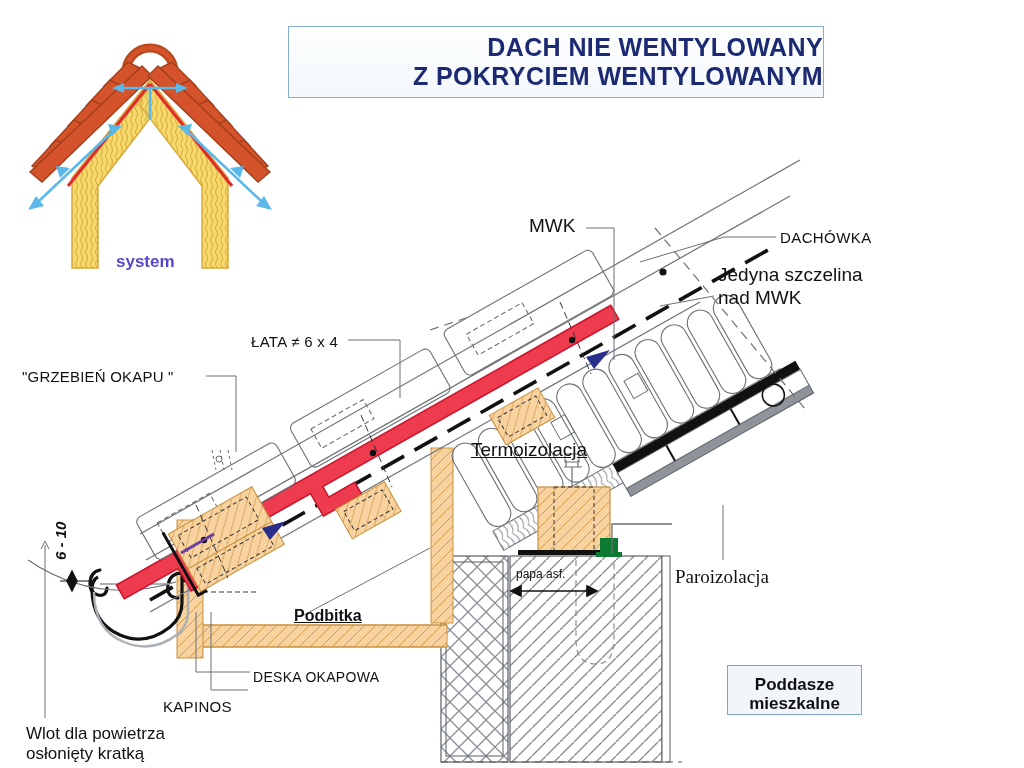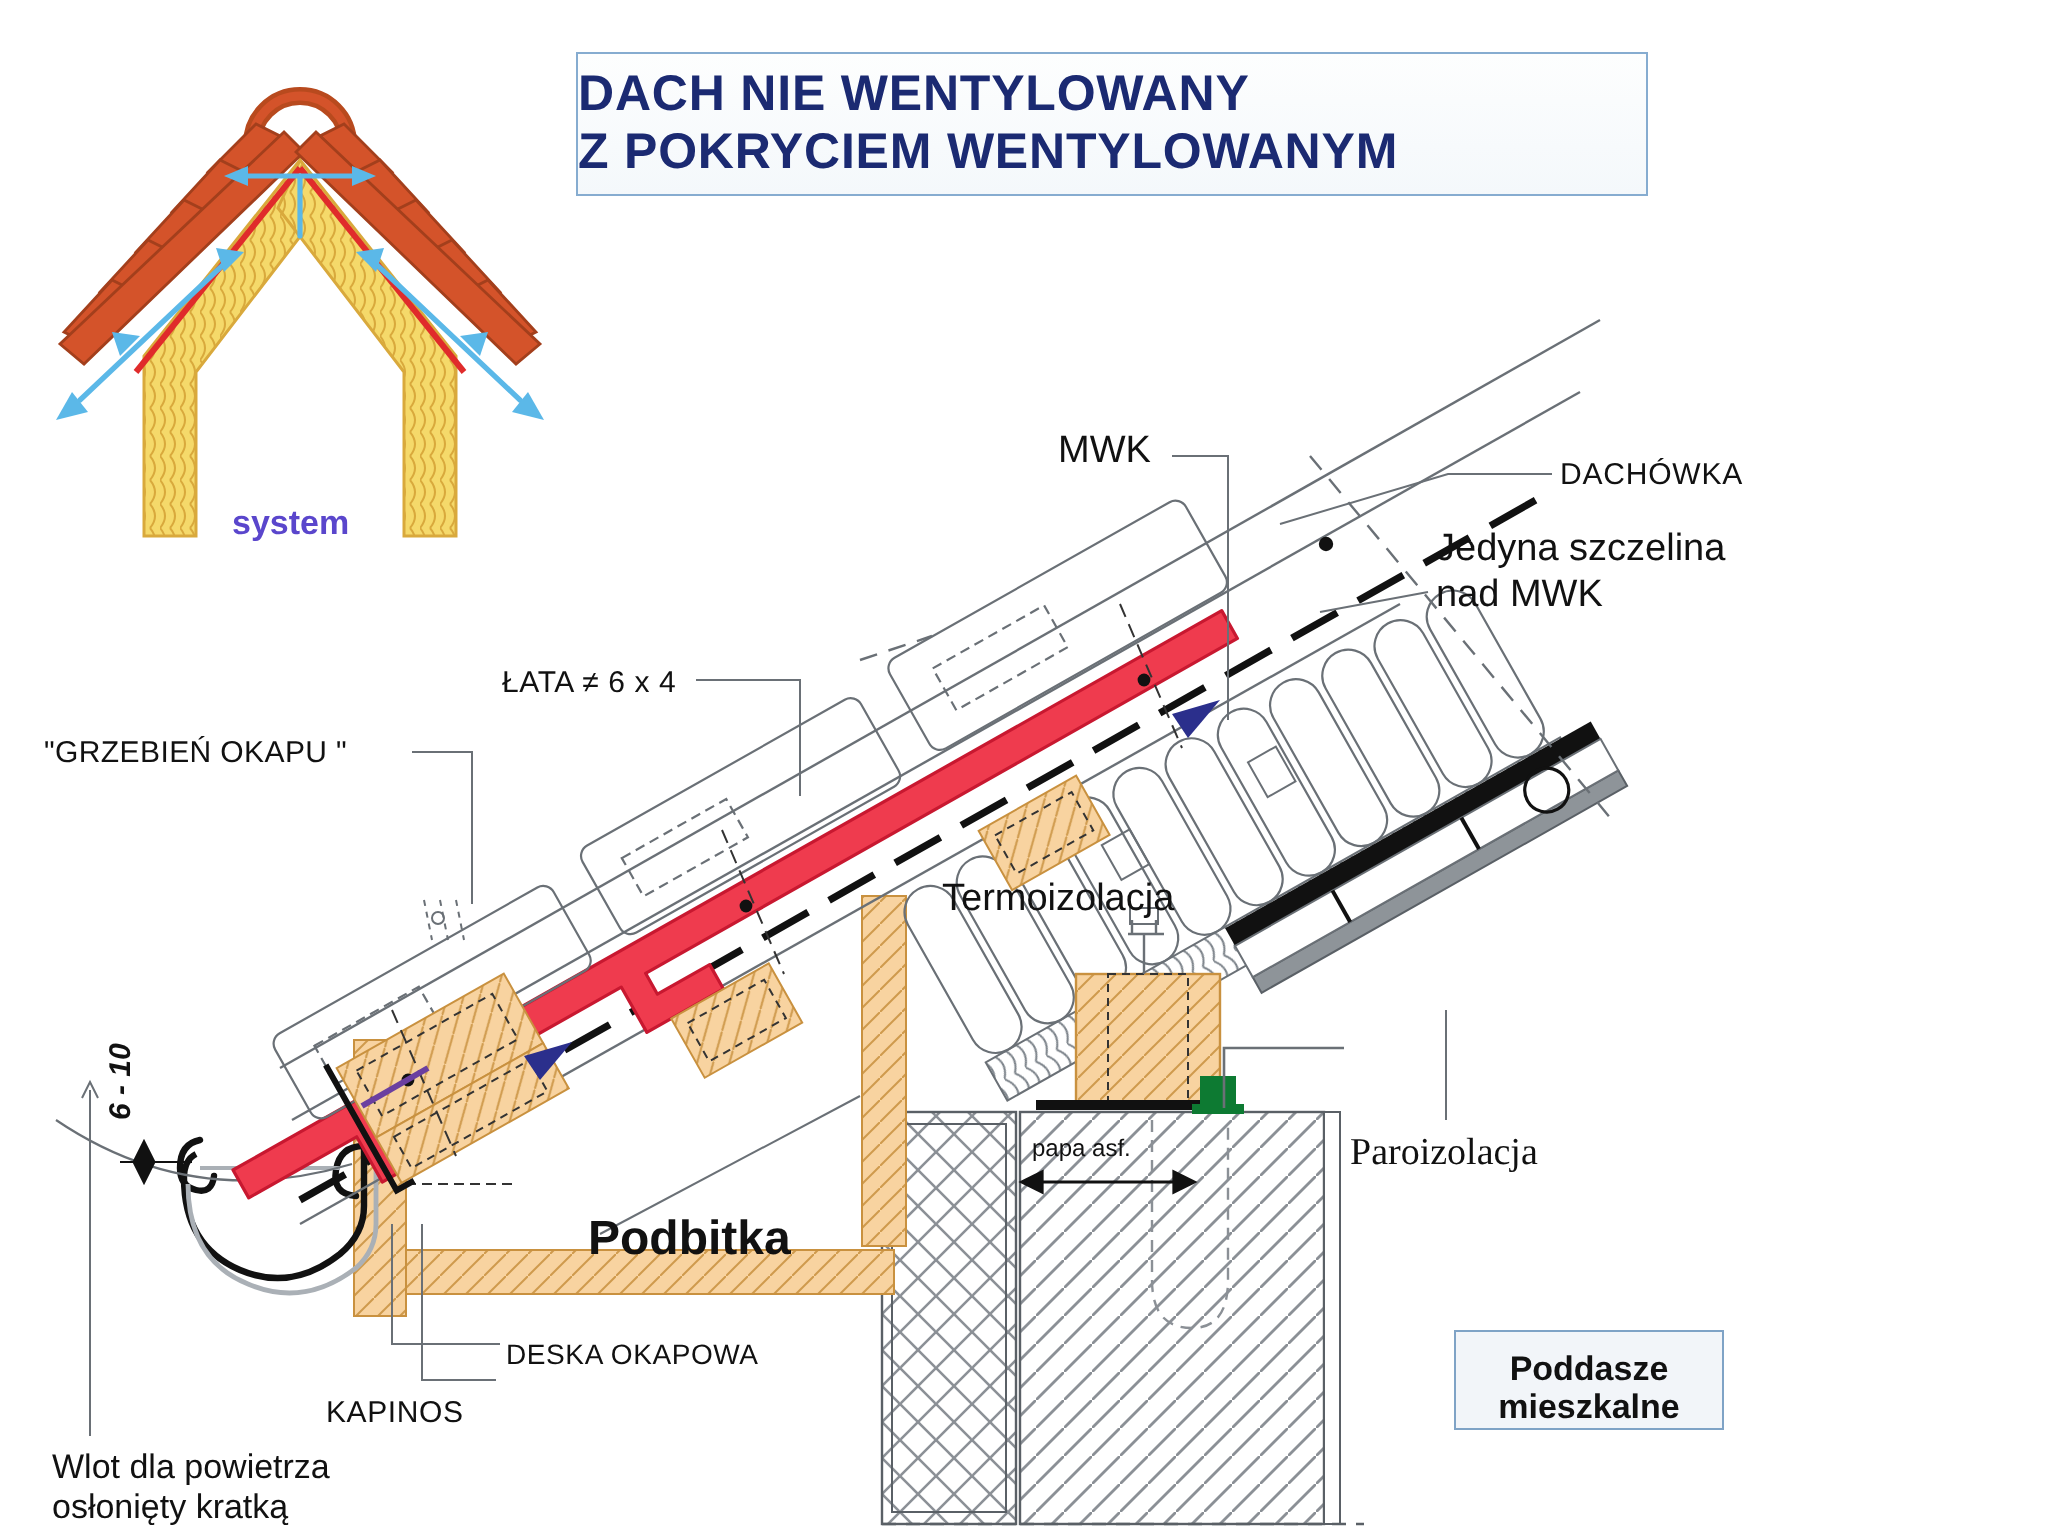--- a/index.html
+++ b/index.html
@@ -13,21 +13,21 @@
   #stage{position:absolute;left:0;top:0;width:1024px;height:768px;}
   svg.layer{position:absolute;left:0;top:0;width:1024px;height:768px;}
 
   .title-box{
     position:absolute;
     left:288px;top:26px;width:536px;height:72px;
     background:linear-gradient(#fdfefe,#f4f8fb);
     border:1.5px solid #86acd0;
     box-sizing:border-box;
     display:flex;flex-direction:column;
-    align-items:flex-start;justify-content:center;
+    align-items:flex-end;justify-content:center;
     gap:2px;
   }
   .title-line{
     color:#1b2a72;
     font-size:25px;
     font-weight:bold;
     letter-spacing:0.4px;
     white-space:nowrap;
     line-height:1.08;
   }
@@ -51,24 +51,24 @@
     position:absolute;
     color:#111;
     white-space:nowrap;
     line-height:1.2;
   }
   .lbl-mwk{left:529px;top:215px;font-size:19px;}
   .lbl-dachowka{left:780px;top:229px;font-size:15px;letter-spacing:.4px;}
   .lbl-szczelina{left:718px;top:264px;font-size:19px;}
   .lbl-lata{left:251px;top:333px;font-size:15px;letter-spacing:.3px;}
   .lbl-grzebien{left:22px;top:368px;font-size:15px;letter-spacing:.2px;}
-  .lbl-termo{left:471px;top:439px;font-size:19px;}
+  .lbl-termo{left:471px;top:439px;font-size:19px;text-decoration:underline;}
   .lbl-paro{left:675px;top:566px;font-size:19px;font-family:Liberation Serif, serif;}
   .lbl-papa{left:516px;top:567px;font-size:12px;}
-  .lbl-podbitka{left:294px;top:606px;font-size:24px;font-weight:bold;}
+  .lbl-podbitka{left:294px;top:606px;font-size:16px;font-weight:bold;text-decoration:underline;}
   .lbl-deska{left:253px;top:669px;font-size:14px;letter-spacing:.3px;}
   .lbl-kapinos{left:163px;top:698px;font-size:15px;letter-spacing:.3px;}
   .lbl-wlot{left:26px;top:724px;font-size:17px;}
   .lbl-610{
     left:52px;top:560px;font-size:15px;font-style:italic;font-weight:bold;
     transform:rotate(-90deg);transform-origin:left top;
   }
 </style>
 </head>
 <body>

